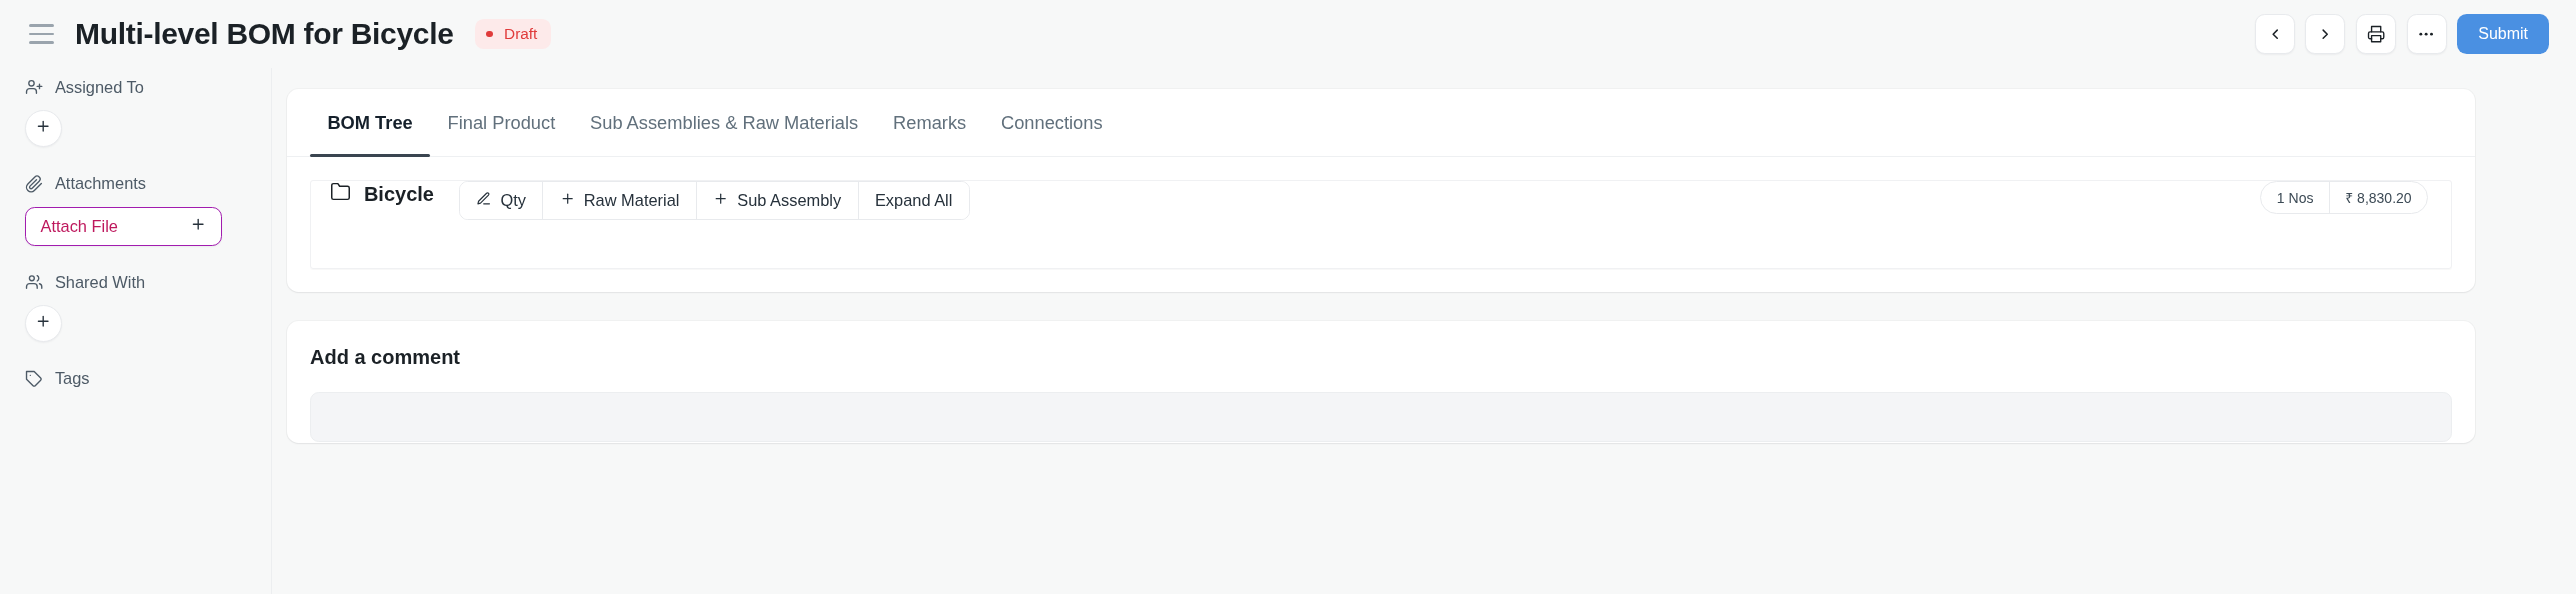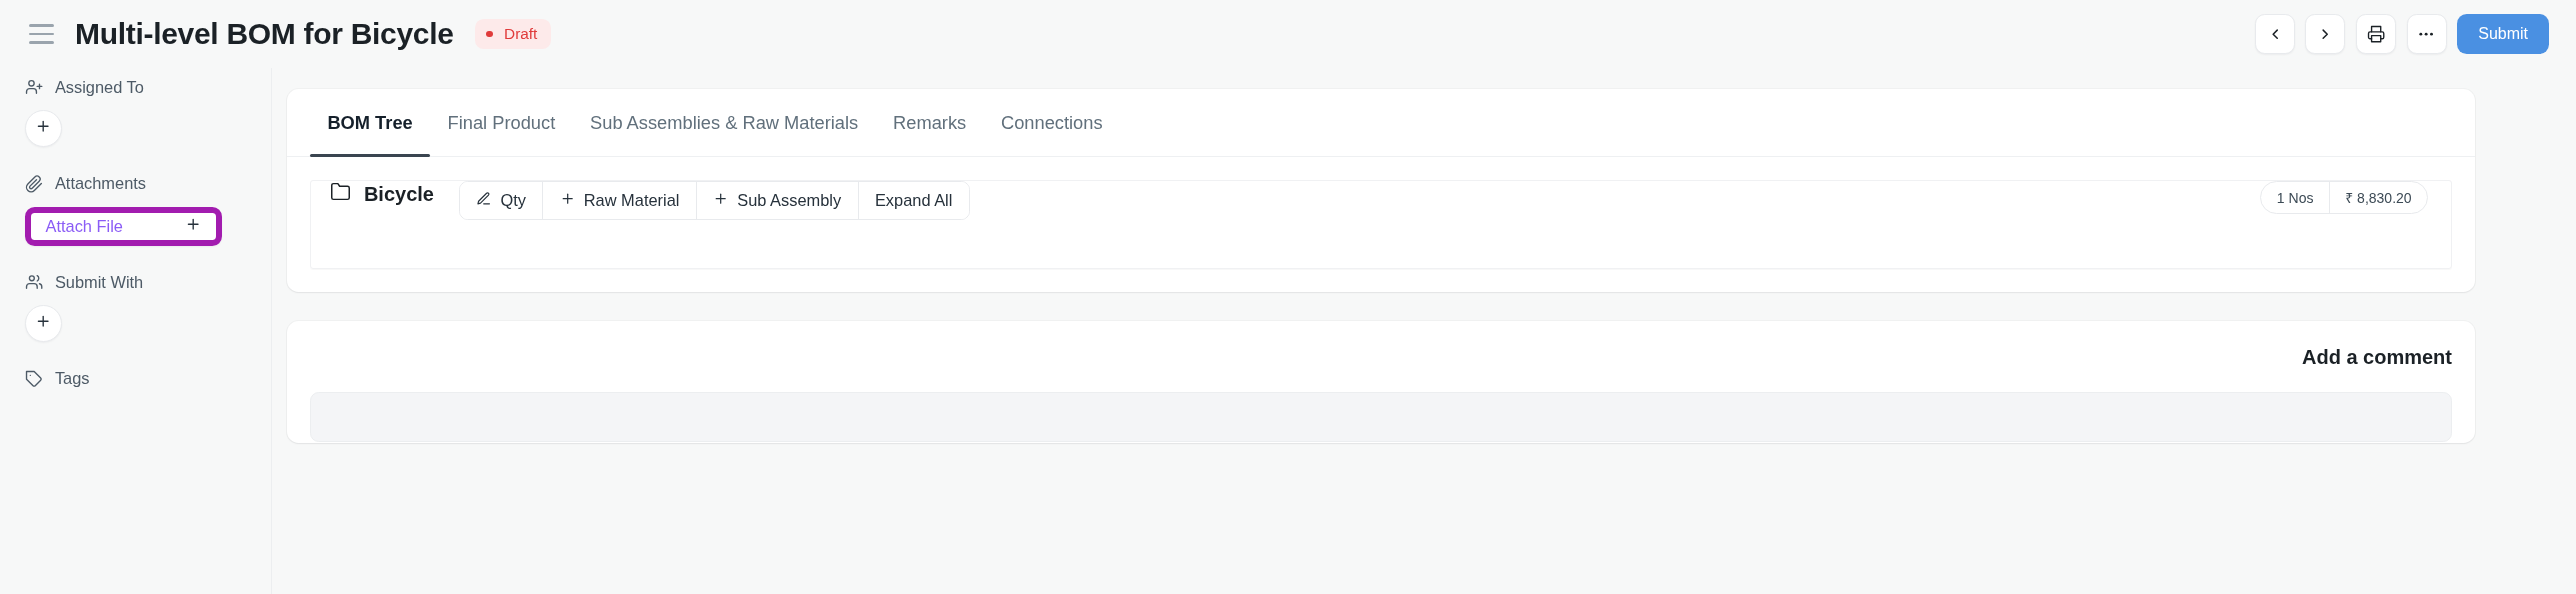--- a/index.html
+++ b/index.html
@@ -79,25 +79,25 @@
     margin-top: 13.5px;
     width: 37px; height: 37px; border-radius: 50%;
     background: #fff; border: 1px solid #e8eaed;
     box-shadow: 0 1px 1.9px rgba(16,24,40,.05);
     display: flex; align-items: center; justify-content: center;
     cursor: pointer;
   }
   .attach-btn {
     margin-top: 13.5px;
     width: 197px; height: 39px; border-radius: 9.7px;
-    background: #fff; border: 6px solid #a21caf;
+    background: #fff; border: 1px solid #a21caf;
     box-shadow: 0 1px 1.9px rgba(16,24,40,.05);
     display: flex; align-items: center; justify-content: space-between;
     padding: 0 14.5px; cursor: pointer;
-    font-size: 16.4px; color: #8b5cf6;
+    font-size: 16.4px; color: #be185d;
   }
 
   
   .main {
     position: absolute; left: 264px; top: 68px;
     width: 2304px; height: 527px;
     padding: 21px 93px 0 23px;
   }
   .card {
     background: #fff; border-radius: 11.6px;
@@ -153,21 +153,21 @@
     background: #fff;
   }
   .pill-group > .pbtn {
     height: 31px; display:flex; align-items:center; padding: 0 15.4px;
     font-size: 14px; color: #3c4a55; white-space: nowrap;
     border-right: 1px solid #e8eaed;
   }
   .pill-group > .pbtn:last-child { border-right: none; }
 
   .card-comment { width: 2188px; margin-top: 29px; padding: 25px 23px 0 23px; height: 122px; }
-  .comment-title { font-size: 20px; font-weight: 700; color:#1b2126;text-align:right; }
+  .comment-title { font-size: 20px; font-weight: 700; color:#1b2126; }
   .comment-box {
     margin-top: 23px; height: 50px; border-radius: 8.7px;
     background: #f4f5f7; border: 1px solid #eceef0;
   }
 </style>
 </head>
 <body>
 
 <div class="page-head">
 
@@ -273,21 +273,21 @@
   <div class="side-group">
     <div class="side-label">
       <span>
         <svg width="18.3" height="18.3" viewBox="0 0 24 24" fill="none" stroke="#4d5a66" stroke-width="1.8" stroke-linecap="round" stroke-linejoin="round">
             <path d="M16 20v-2a4 4 0 0 0-4-4H6a4 4 0 0 0-4 4v2"></path>
             <circle cx="9" cy="7" r="3.2"></circle>
             <path d="M22 20v-2a4 4 0 0 0-3-3.87"></path>
             <path d="M16 3.5a4 4 0 0 1 0 7"></path>
           </svg>
       </span>
-      <span>Submit With</span>
+      <span>Shared With</span>
     </div>
     <div class="round-add">
       <span>
         <svg width="16.4" height="16.4" viewBox="0 0 24 24" fill="none" stroke="#26313b" stroke-width="2" stroke-linecap="round">
             <line x1="12" y1="5" x2="12" y2="19"></line>
             <line x1="5" y1="12" x2="19" y2="12"></line>
           </svg>
       </span>
     </div>
   </div>

